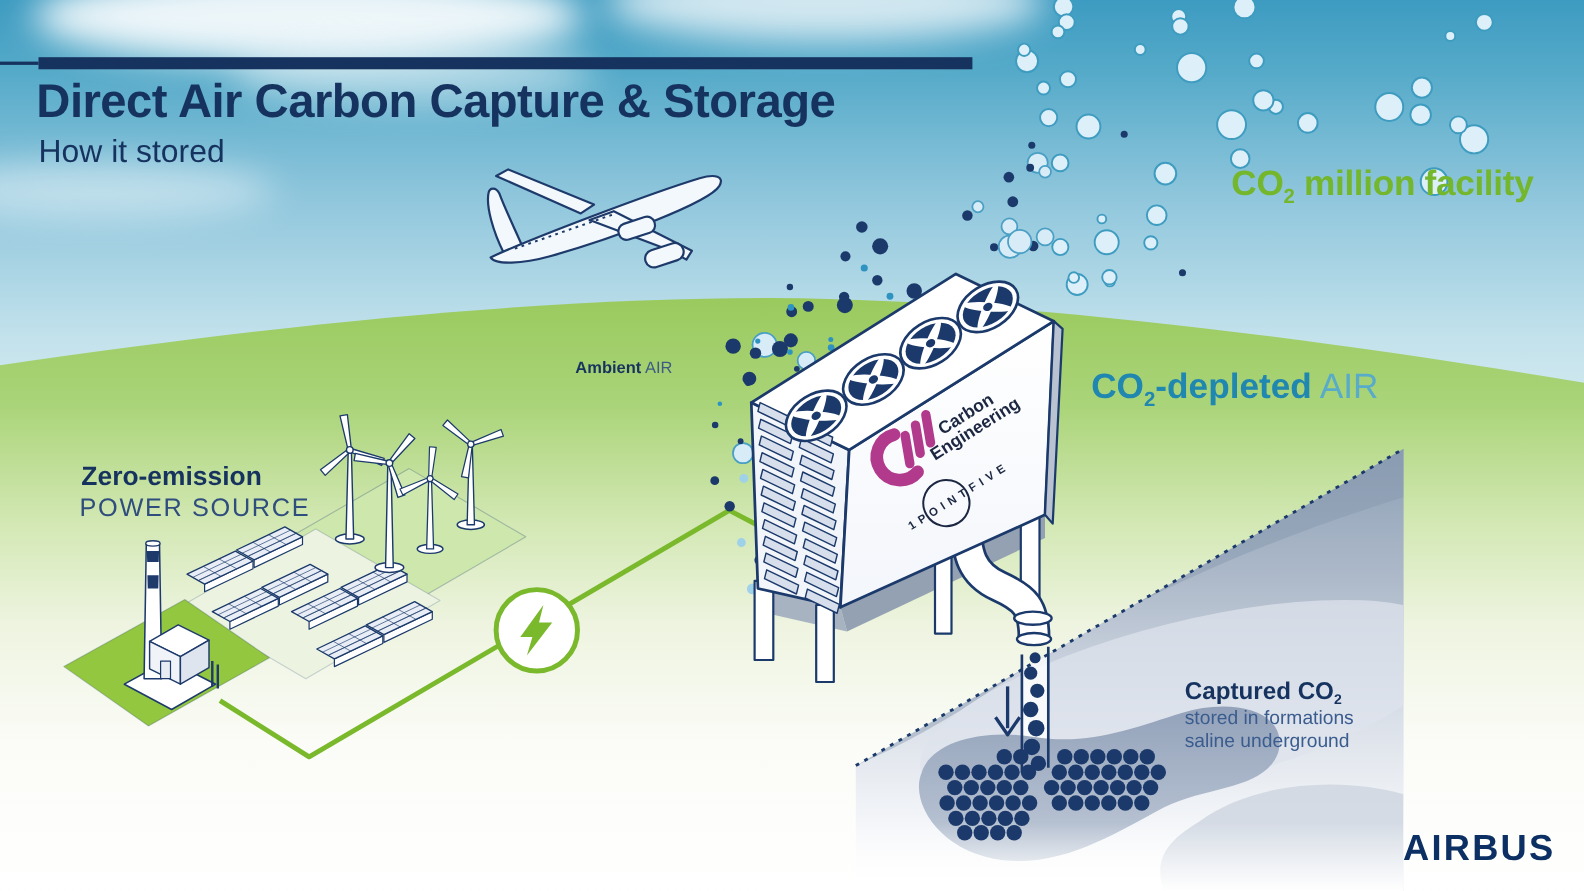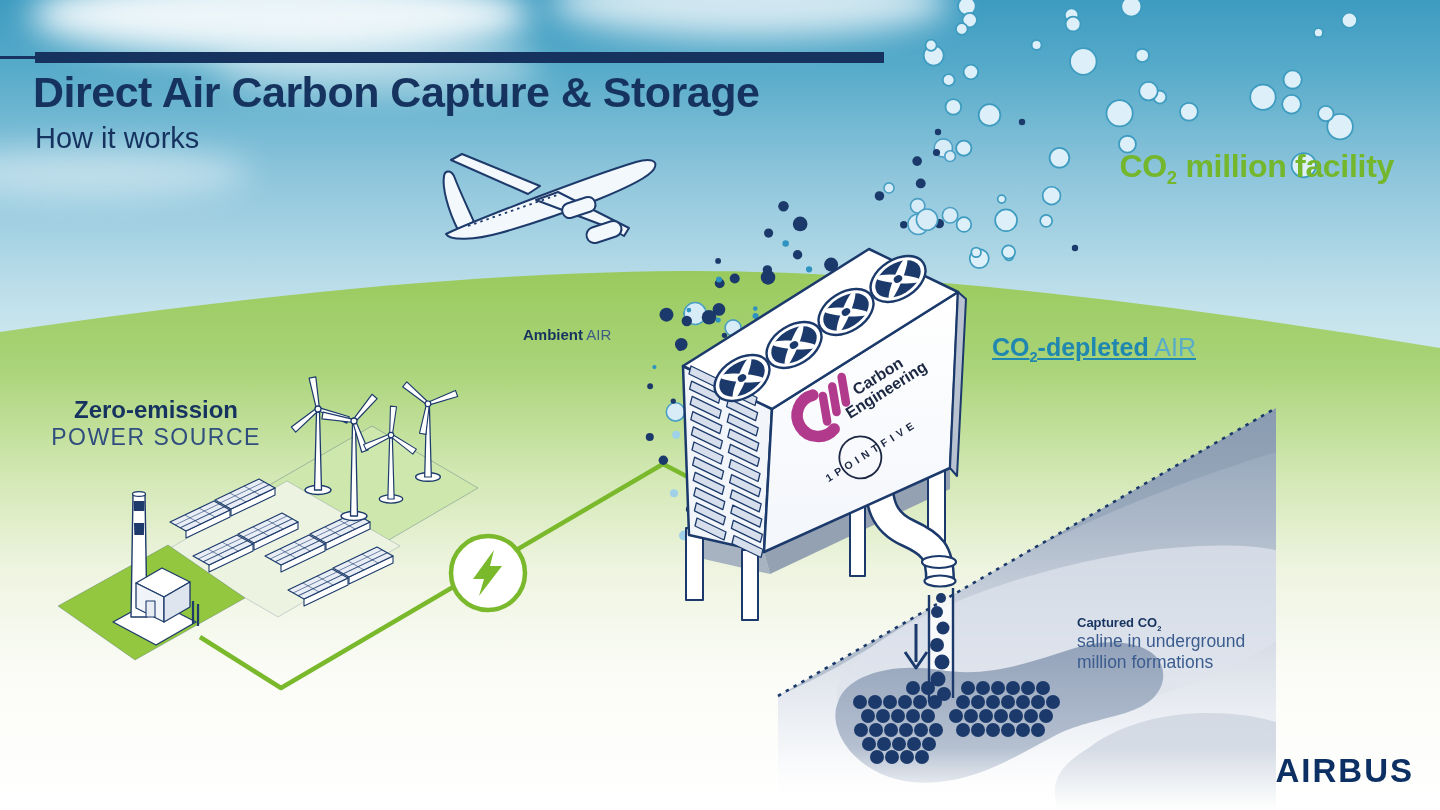--- a/index.html
+++ b/index.html
@@ -19,27 +19,27 @@
   .t-title{left:33px;top:68px;font-size:43px;font-weight:bold;color:var(--c-navy,#16335f);letter-spacing:-.5px;white-space:nowrap;}
   .t-sub{left:35px;top:122px;font-size:29px;font-weight:400;color:var(--c-navy,#16335f);}
   .stat{right:46px;top:144px;text-align:right;line-height:1.05;}
   .stat-value{font-size:56px;font-weight:300;color:var(--c-teal,#2E93C3);letter-spacing:1px;}
   .stat-label{font-size:32px;font-weight:bold;color:var(--c-green,#74B62C);margin-top:6px;letter-spacing:-.3px;}
   sub{font-size:58%;line-height:0;}
   .lbl{white-space:nowrap;}
   .lbl .b{font-weight:bold;}
   .lbl-ambient{left:523px;top:326px;font-size:15px;color:#16335f;}
   .lbl-ambient .l{font-weight:300;color:#3d5c85;}
-  .lbl-depleted{left:992px;top:333px;font-size:25px;color:var(--c-teal_dark,#1F87B0);text-decoration:underline;}
+  .lbl-depleted{left:992px;top:333px;font-size:32px;color:var(--c-teal_dark,#1F87B0);}
   .lbl-depleted .l{font-weight:300;color:#58abc9;}
   .power{left:30px;top:396px;width:252px;text-align:center;color:var(--c-navy,#16335f);line-height:1.15;}
-  .power .p1{font-size:24px;font-weight:bold;}
-  .power .p2{font-size:23px;font-weight:400;letter-spacing:1.5px;color:#2f4d7d;}
+  .power .p1{font-size:24px;font-weight:bold;margin-top:24px;}
+  .power .p2{font-size:23px;font-weight:400;letter-spacing:1.5px;color:#2f4d7d;text-align:right;}
   .captured{left:1077px;top:615px;line-height:1.22;}
-  .captured .p1{font-size:13px;font-weight:bold;color:#16335f;}
+  .captured .p1{font-size:22px;font-weight:bold;color:#16335f;}
   .captured .p2{font-size:17.5px;color:#3a5c8e;}
   .airbus{right:26px;bottom:20px;font-size:33px;font-weight:bold;letter-spacing:2px;color:#0c3063;margin-left:12px;}
 </style>
 </head>
 <body>
 
 <div class="stage">
 
   <div class="cloud c1"></div>
   <div class="cloud c2"></div>
@@ -482,39 +482,39 @@
           <circle cx="892" cy="757" r="7"></circle>
           <circle cx="907" cy="757" r="7"></circle>
           <circle cx="922" cy="757" r="7"></circle>
         </g>
     </g>
   </svg>
 
   <div class="abs bar1"></div>
   <div class="abs bar2"></div>
   <div class="abs t-title">Direct Air Carbon Capture &amp; Storage</div>
-  <div class="abs t-sub">How it works</div>
+  <div class="abs t-sub">How it stored</div>
 
   <div class="abs stat">
     <div class="stat-label"><span>CO</span><sub>2</sub><span> million facility</span></div>
   </div>
 
   <div class="abs lbl lbl-ambient">
     <span class="b">Ambient</span><span class="l"> AIR</span>
   </div>
 
   <div class="abs lbl lbl-depleted">
     <span class="b"><span>CO</span><sub>2</sub><span>-depleted</span></span><span class="l"> AIR</span>
   </div>
 
   <div class="abs power">
     <div class="p1">Zero-emission</div>
     <div class="p2">POWER SOURCE</div>
   </div>
 
   <div class="abs captured">
     <div class="p1"><span>Captured CO</span><sub>2</sub></div>
-    <div class="p2">saline in underground</div>
-    <div class="p2">million formations</div>
+    <div class="p2">stored in formations</div>
+    <div class="p2">saline underground</div>
   </div>
 
   <div class="abs airbus">AIRBUS</div>
 </div>
 
 </body></html>

